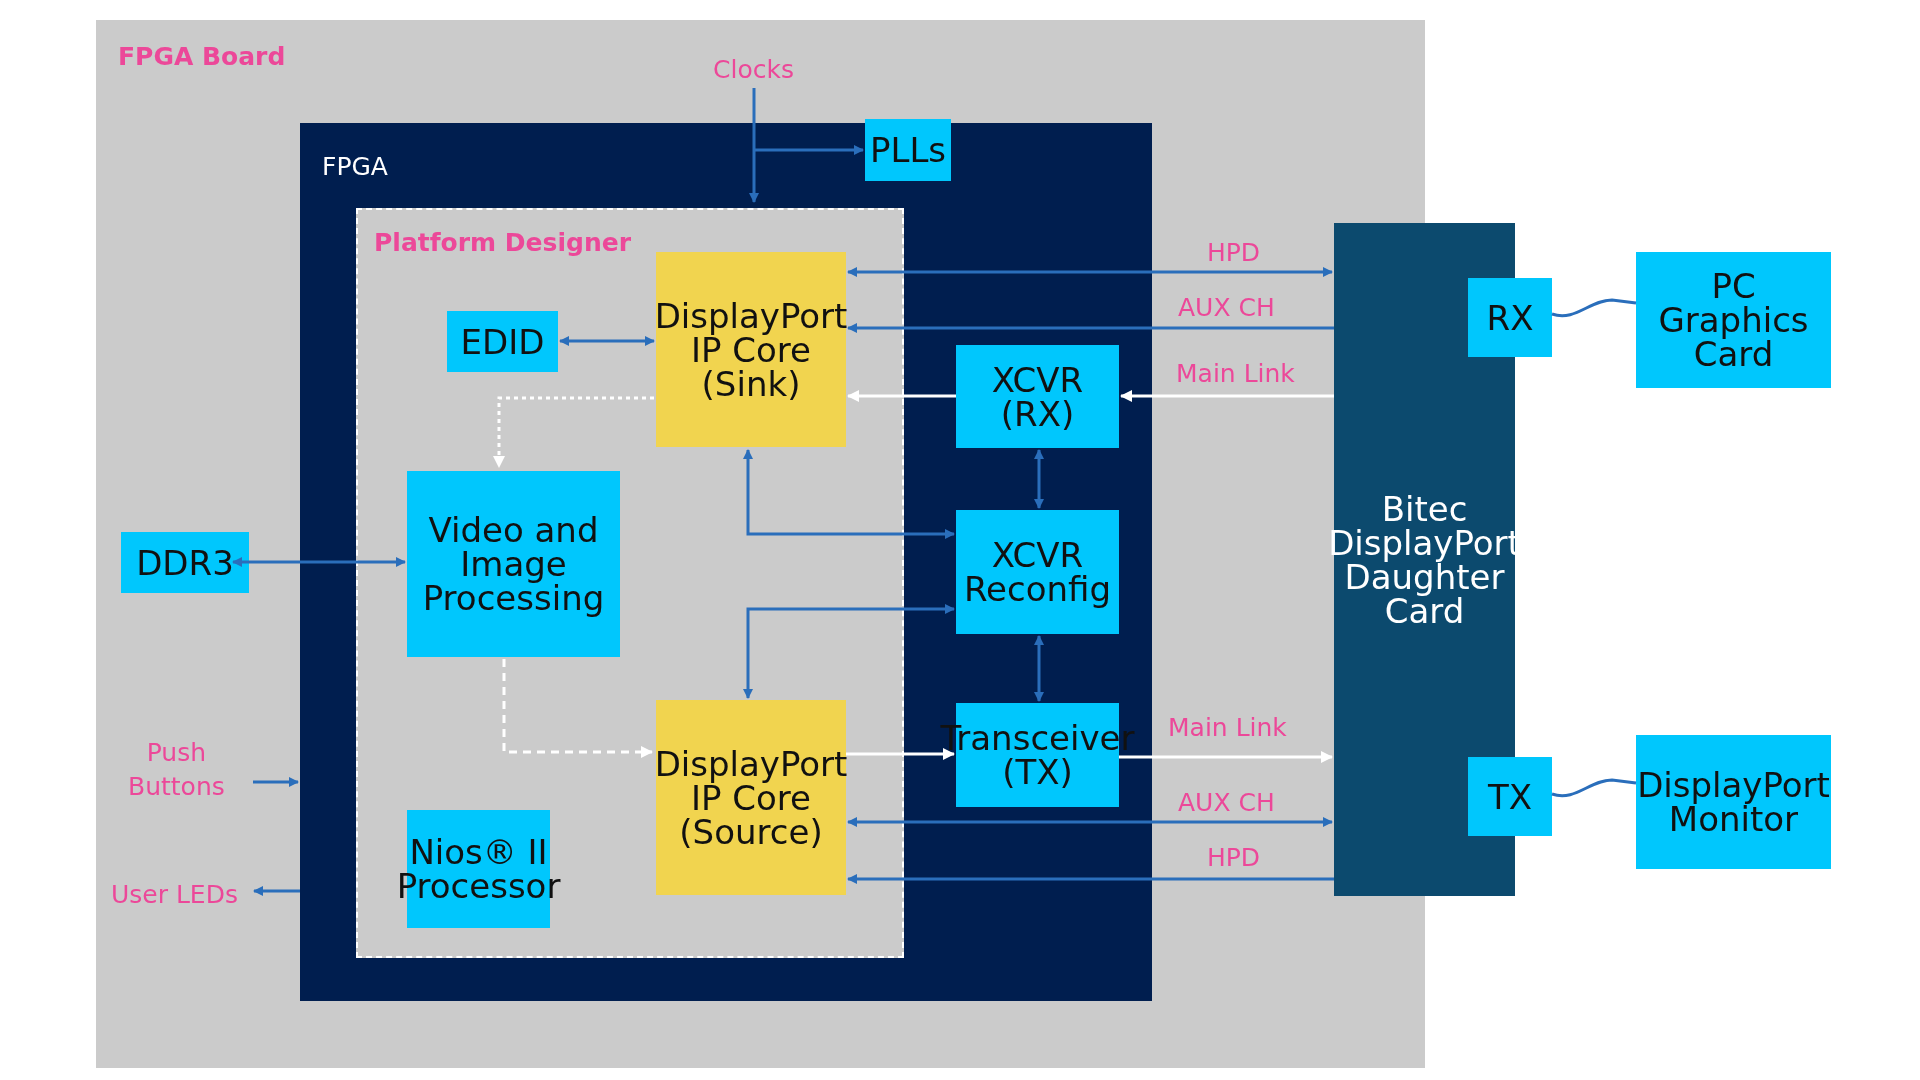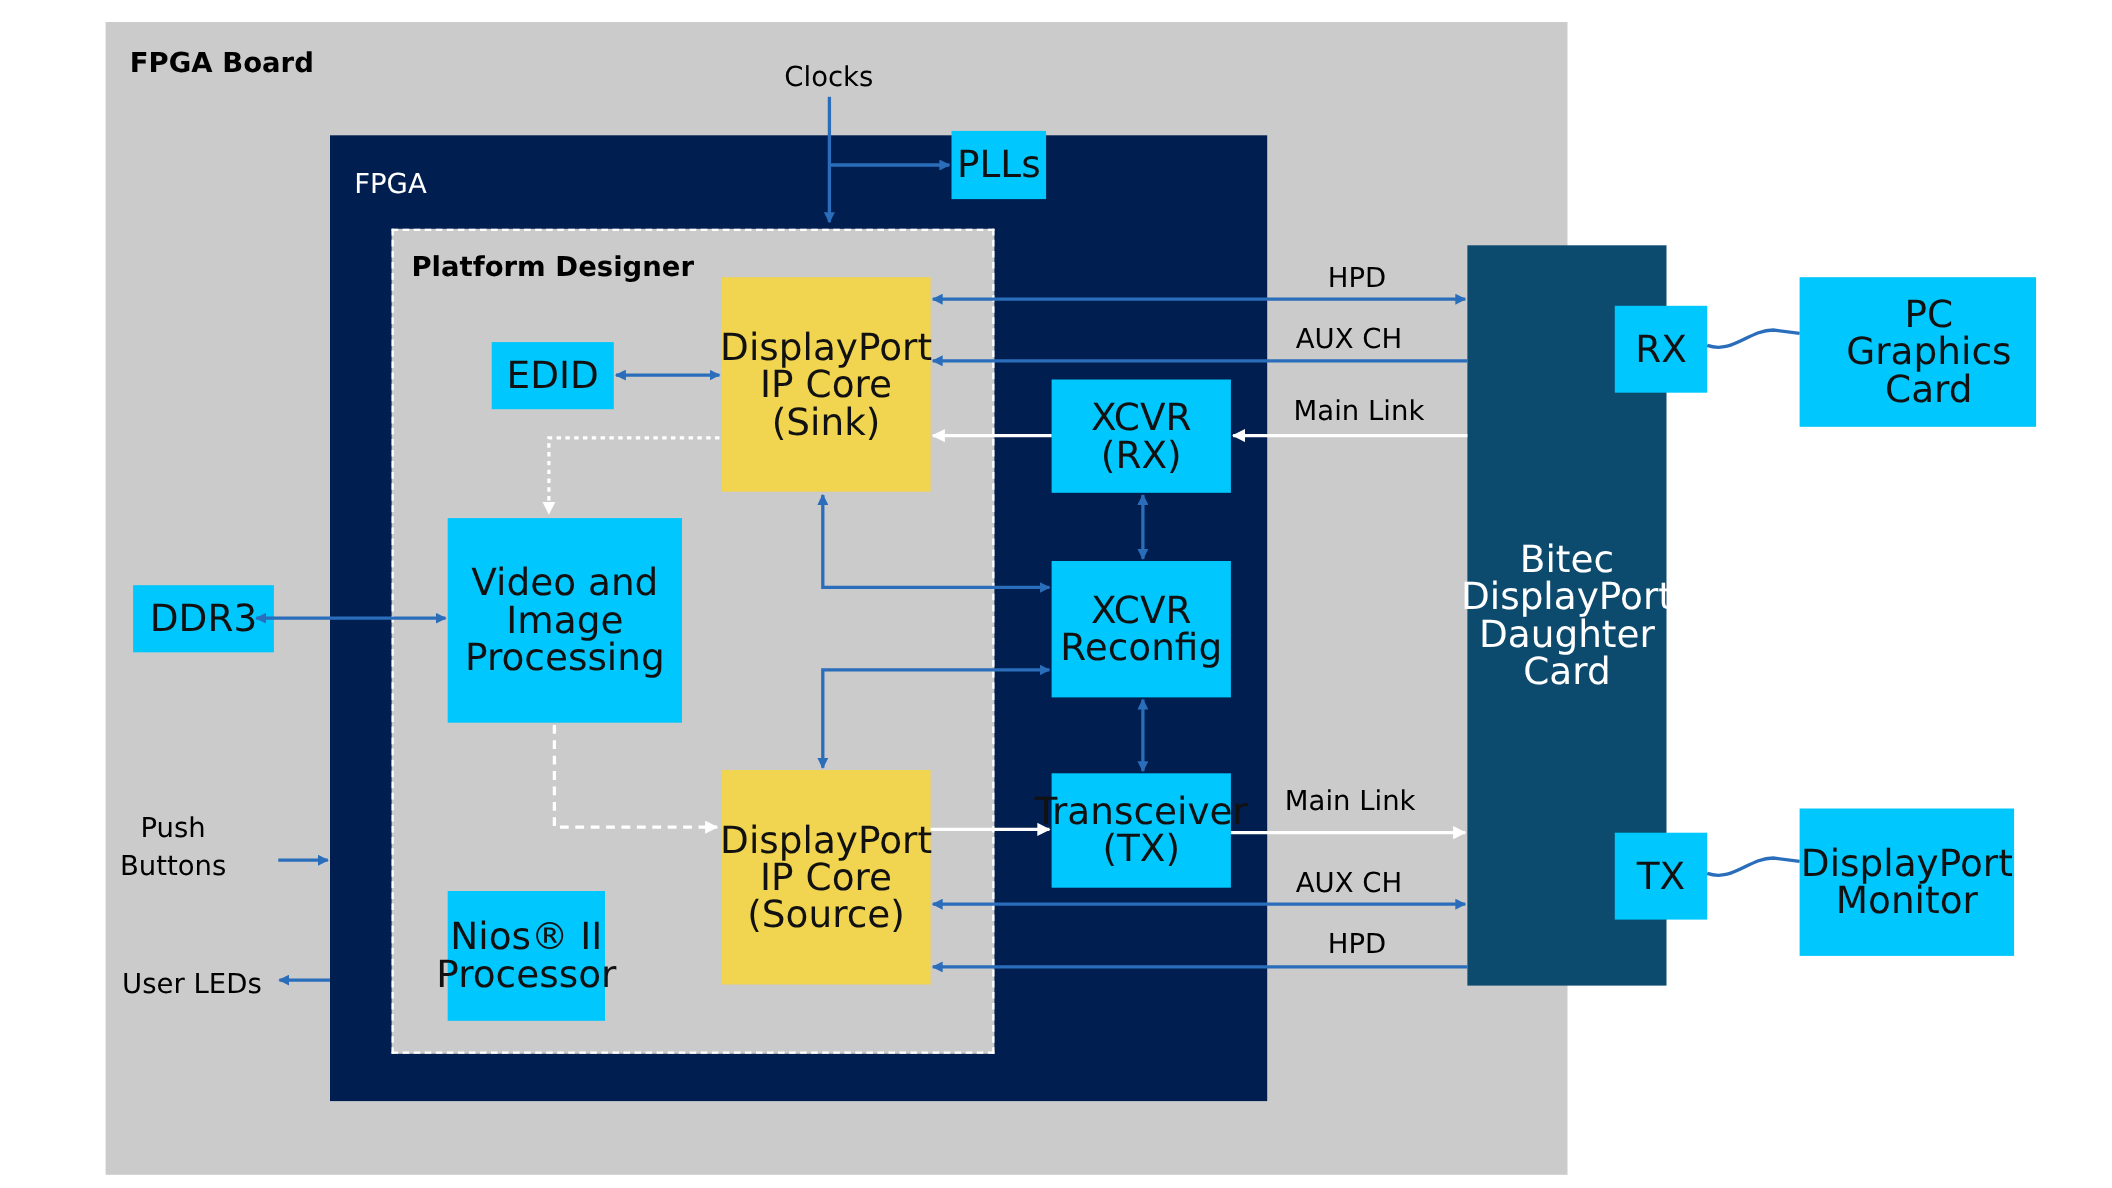--- a/index.html
+++ b/index.html
@@ -1,21 +1,21 @@
 <!DOCTYPE html>
 <html><head>
 <meta charset="utf-8">
 <style>
   html,body{margin:0;padding:0;background:#ffffff;}
   body{width:1920px;height:1080px;position:relative;overflow:hidden;font-family:"DejaVu Sans","Liberation Sans",sans-serif;}
   .abs{position:absolute;}
   .board{left:96px;top:20px;width:1329px;height:1048px;background:#cbcbcb;}
   .fpga{left:300px;top:123px;width:852px;height:878px;background:#001e4f;}
   .pd{left:356px;top:208px;width:544px;height:746px;background:#cbcbcb;border:2px dashed #ffffff;}
-  .lbl{font-size:25px;color:#000000;white-space:nowrap;}
+  .lbl{font-size:25px;color:#ec4899;white-space:nowrap;}
   .bold{font-weight:bold;}
   .box{display:flex;align-items:center;justify-content:center;text-align:center;font-size:34px;line-height:34px;color:#111;white-space:pre-line;}
   .cyan{background:#00c7fd;}
   .yellow{background:#f1d44f;}
   .navy{background:#0c4a6e;color:#fff;}
   svg.wires{position:absolute;left:0;top:0;width:1920px;height:1080px;pointer-events:none;}
 </style>
 </head>
 <body>
 
@@ -49,26 +49,26 @@
 <div class="abs box cyan" style="left:956px;top:703px;width:163px;height:104px;">Transceiver
 (TX)</div>
 <div class="abs box cyan" style="left:407px;top:810px;width:143px;height:118px;">Nios® II
 Processor</div>
 <div class="abs box navy" style="left:1334px;top:223px;width:181px;height:673px;">Bitec
 DisplayPort
 Daughter
 Card</div>
 <div class="abs box cyan" style="left:1468px;top:278px;width:84px;height:79px;">RX</div>
 <div class="abs box cyan" style="left:1468px;top:757px;width:84px;height:79px;">TX</div>
-<div class="abs box cyan" style="left:1636px;top:252px;width:195px;height:136px;padding-left:20px;">PC Graphics
+<div class="abs box cyan" style="left:1636px;top:252px;width:195px;height:136px;">PC Graphics
 Card</div>
 <div class="abs box cyan" style="left:1636px;top:735px;width:195px;height:134px;">DisplayPort
 Monitor</div>
 
-<div class="abs lbl" style="left:109px;top:736px;text-align:center;white-space:pre-line;line-height:34px;">Push
+<div class="abs lbl" style="left:128px;top:736px;text-align:center;white-space:pre-line;line-height:34px;">Push
 Buttons</div>
 <div class="abs lbl" style="left:111px;top:880px;">User LEDs</div>
 
 <div class="abs lbl" style="left:1207px;top:238px;">HPD</div>
 <div class="abs lbl" style="left:1178px;top:293px;">AUX CH</div>
 <div class="abs lbl" style="left:1176px;top:359px;">Main Link</div>
 <div class="abs lbl" style="left:1168px;top:713px;">Main Link</div>
 <div class="abs lbl" style="left:1178px;top:788px;">AUX CH</div>
 <div class="abs lbl" style="left:1207px;top:843px;">HPD</div>
 

